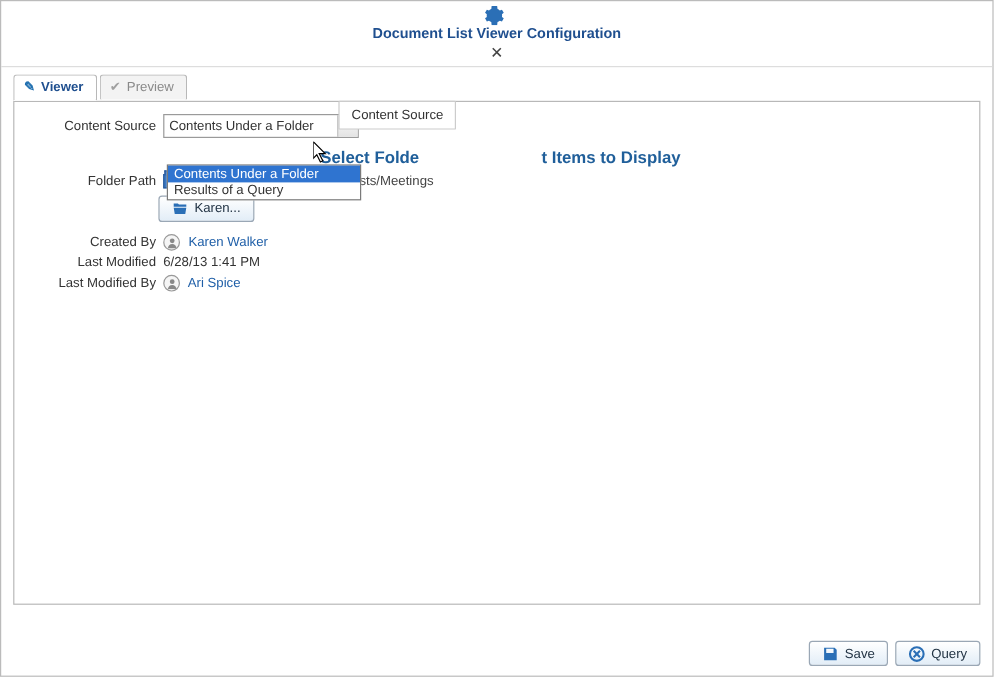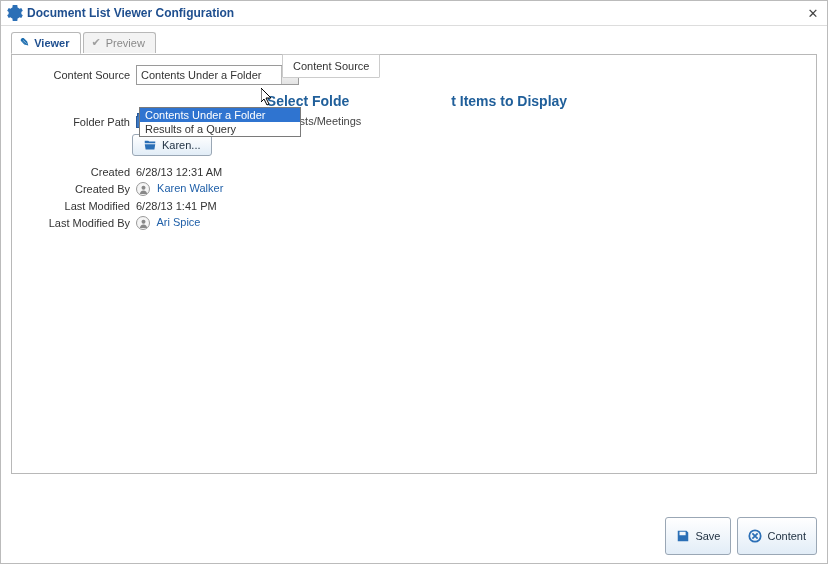--- a/index.html
+++ b/index.html
@@ -17,20 +17,21 @@
     position: relative;
     display: flex;
     flex-direction: column;
     background: #fff;
   }
   .titlebar {
     display: flex;
     align-items: center;
     padding: 4px 6px;
     border-bottom: 1px solid #ddd;
+    flex-direction: column;
   }
   .titlebar .icon {
     width: 16px; height: 16px;
     margin-right: 4px;
     display: inline-flex; align-items: center; justify-content: center;
     color: #2b6fb6;
   }
   .titlebar .title {
     font-weight: bold;
     color: #1f4f8f;
@@ -221,21 +222,21 @@
     z-index: 20;
     pointer-events: none;
   }
   .btnbar {
     display: flex;
     justify-content: flex-end;
     gap: 6px;
     padding: 6px 10px 8px 10px;
   }
   .btn {
-    height: 38px;
+    height: 21px;
     border: 1px solid #9aa7b5;
     border-radius: 3px;
     background: linear-gradient(#ffffff,#e2edf7);
     display: inline-flex;
     align-items: center;
     padding: 0 10px;
     gap: 5px;
     cursor: pointer;
     color: #234;
     font-size: 11px;
@@ -302,24 +303,20 @@
         <div class="browse-btn">
           <svg viewBox="0 0 16 16">
               <path fill="currentColor" d="M2 3h4l1 1h7v2H2zM2 7h12l-1 6H3z"></path>
             </svg>
           <span>Karen...</span>
         </div>
       </div>
 
       <div class="spacer"></div>
 
-      <div class="row">
-        <div class="label">Created</div>
-        <div class="value-text">6/28/13 12:31 AM</div>
-      </div>
 
       <div class="row">
         <div class="label">Created By</div>
         <div>
           <span class="user-icon">
             <svg viewBox="0 0 10 10">
                 <circle cx="5" cy="3" r="2.2" fill="currentColor"></circle>
                 <path fill="currentColor" d="M1 10c0-2.2 1.8-4 4-4s4 1.8 4 4z"></path>
               </svg>
           </span>
@@ -363,17 +360,17 @@
       <svg viewBox="0 0 16 16">
           <path fill="currentColor" d="M2 2h10l2 2v10H2zM4 3v4h7V3zM4 9h8v4H4z"></path>
         </svg>
       <span>Save</span>
     </div>
     <div class="btn">
       <svg viewBox="0 0 16 16">
           <circle cx="8" cy="8" r="6.5" fill="none" stroke="currentColor" stroke-width="2"></circle>
           <path d="M5 5l6 6M11 5l-6 6" stroke="currentColor" stroke-width="2"></path>
         </svg>
-      <span>Content</span>
+      <span>Query</span>
     </div>
   </div>
 
 </div>
 
 </body></html>

